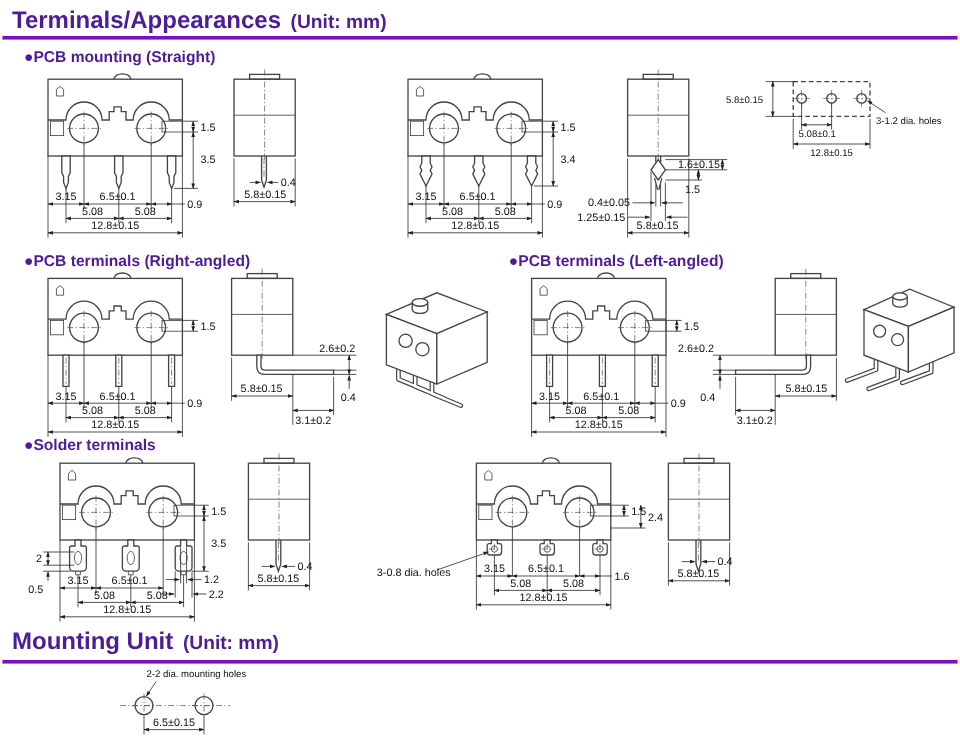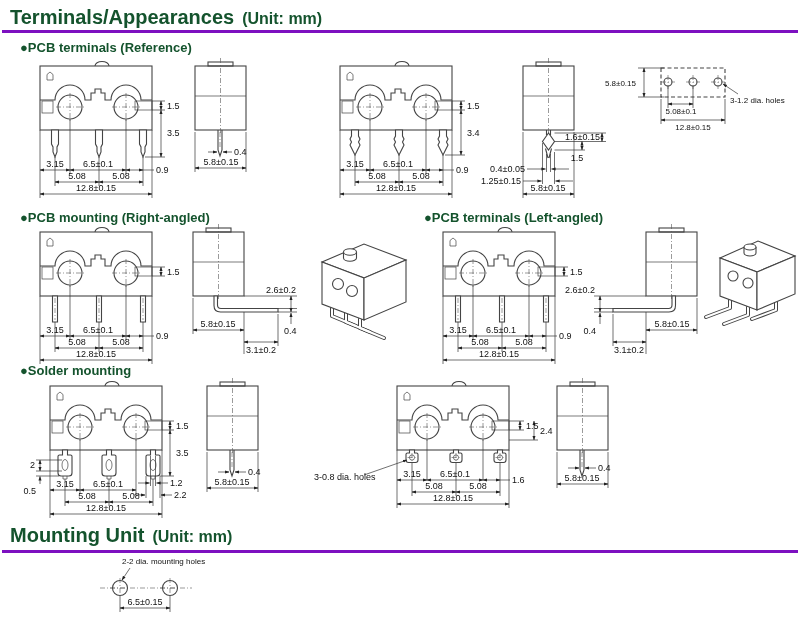--- a/index.html
+++ b/index.html
@@ -1,17 +1,17 @@
 <!DOCTYPE html>
 <html><head>
 <meta charset="utf-8">
 <style>
   html,body{margin:0;padding:0;background:#fff;}
   #page{position:relative;width:800px;height:621px;background:#fff;overflow:hidden;
-        font-family:"Liberation Sans",sans-serif;color:#14532d;}
+        font-family:"Liberation Sans",sans-serif;color:#4c1d95;}
   .abs{position:absolute;}
   .big-title{font-size:20px;font-weight:bold;letter-spacing:0;}
   .unit{font-size:16px;font-weight:bold;margin-left:8px;}
   .titlerow{display:flex;align-items:baseline;}
   .rule{position:absolute;left:2px;right:2px;height:3px;}
   .seclabel{font-size:13px;font-weight:bold;white-space:nowrap;}
   .reflabel{font-size:10px;white-space:nowrap;}
   svg{overflow:visible;}
   .o{fill:none;stroke:#444;stroke-width:1.1;}
   .f{fill:#fff;stroke:#444;stroke-width:1.1;}
@@ -78,24 +78,24 @@
         </g>
 </defs>
 </svg>
 
 <div class="abs titlerow" style="left:10px;top:6px;">
   <span class="big-title">Terminals/Appearances</span>
   <span class="unit">(Unit: mm)</span>
 </div>
 <div class="rule" style="top: 30px; background: rgb(125, 16, 192);"></div>
 
-<div class="abs seclabel" style="left:20px;top:40px;">●PCB terminals (Reference)</div>
-<div class="abs seclabel" style="left:20px;top:210px;">●PCB mounting (Right-angled)</div>
+<div class="abs seclabel" style="left:20px;top:40px;">●PCB mounting (Straight)</div>
+<div class="abs seclabel" style="left:20px;top:210px;">●PCB terminals (Right-angled)</div>
 <div class="abs seclabel" style="left:424px;top:210px;">●PCB terminals (Left-angled)</div>
-<div class="abs seclabel" style="left:20px;top:363px;">●Solder mounting</div>
+<div class="abs seclabel" style="left:20px;top:363px;">●Solder terminals</div>
 
 <svg class="abs" style="left:25px;top:56px;" width="270" height="150">
   <g>
     <use href="#body"></use>
     <use href="#pr-s" x="30" y="74"></use>
     <use href="#pr-s" x="74" y="74"></use>
     <use href="#pr-s" x="118" y="74"></use>
   </g>
   <g>
     <path class="dm" d="M127,45 H140 M127,54 H140 M120,101 H140 M45,63 V118 M101,63 V118 M30,101 V130 M74,101 V130 M118,101 V130 M15,74 V142 M127,74 V142 M118,114 H129"></path>

